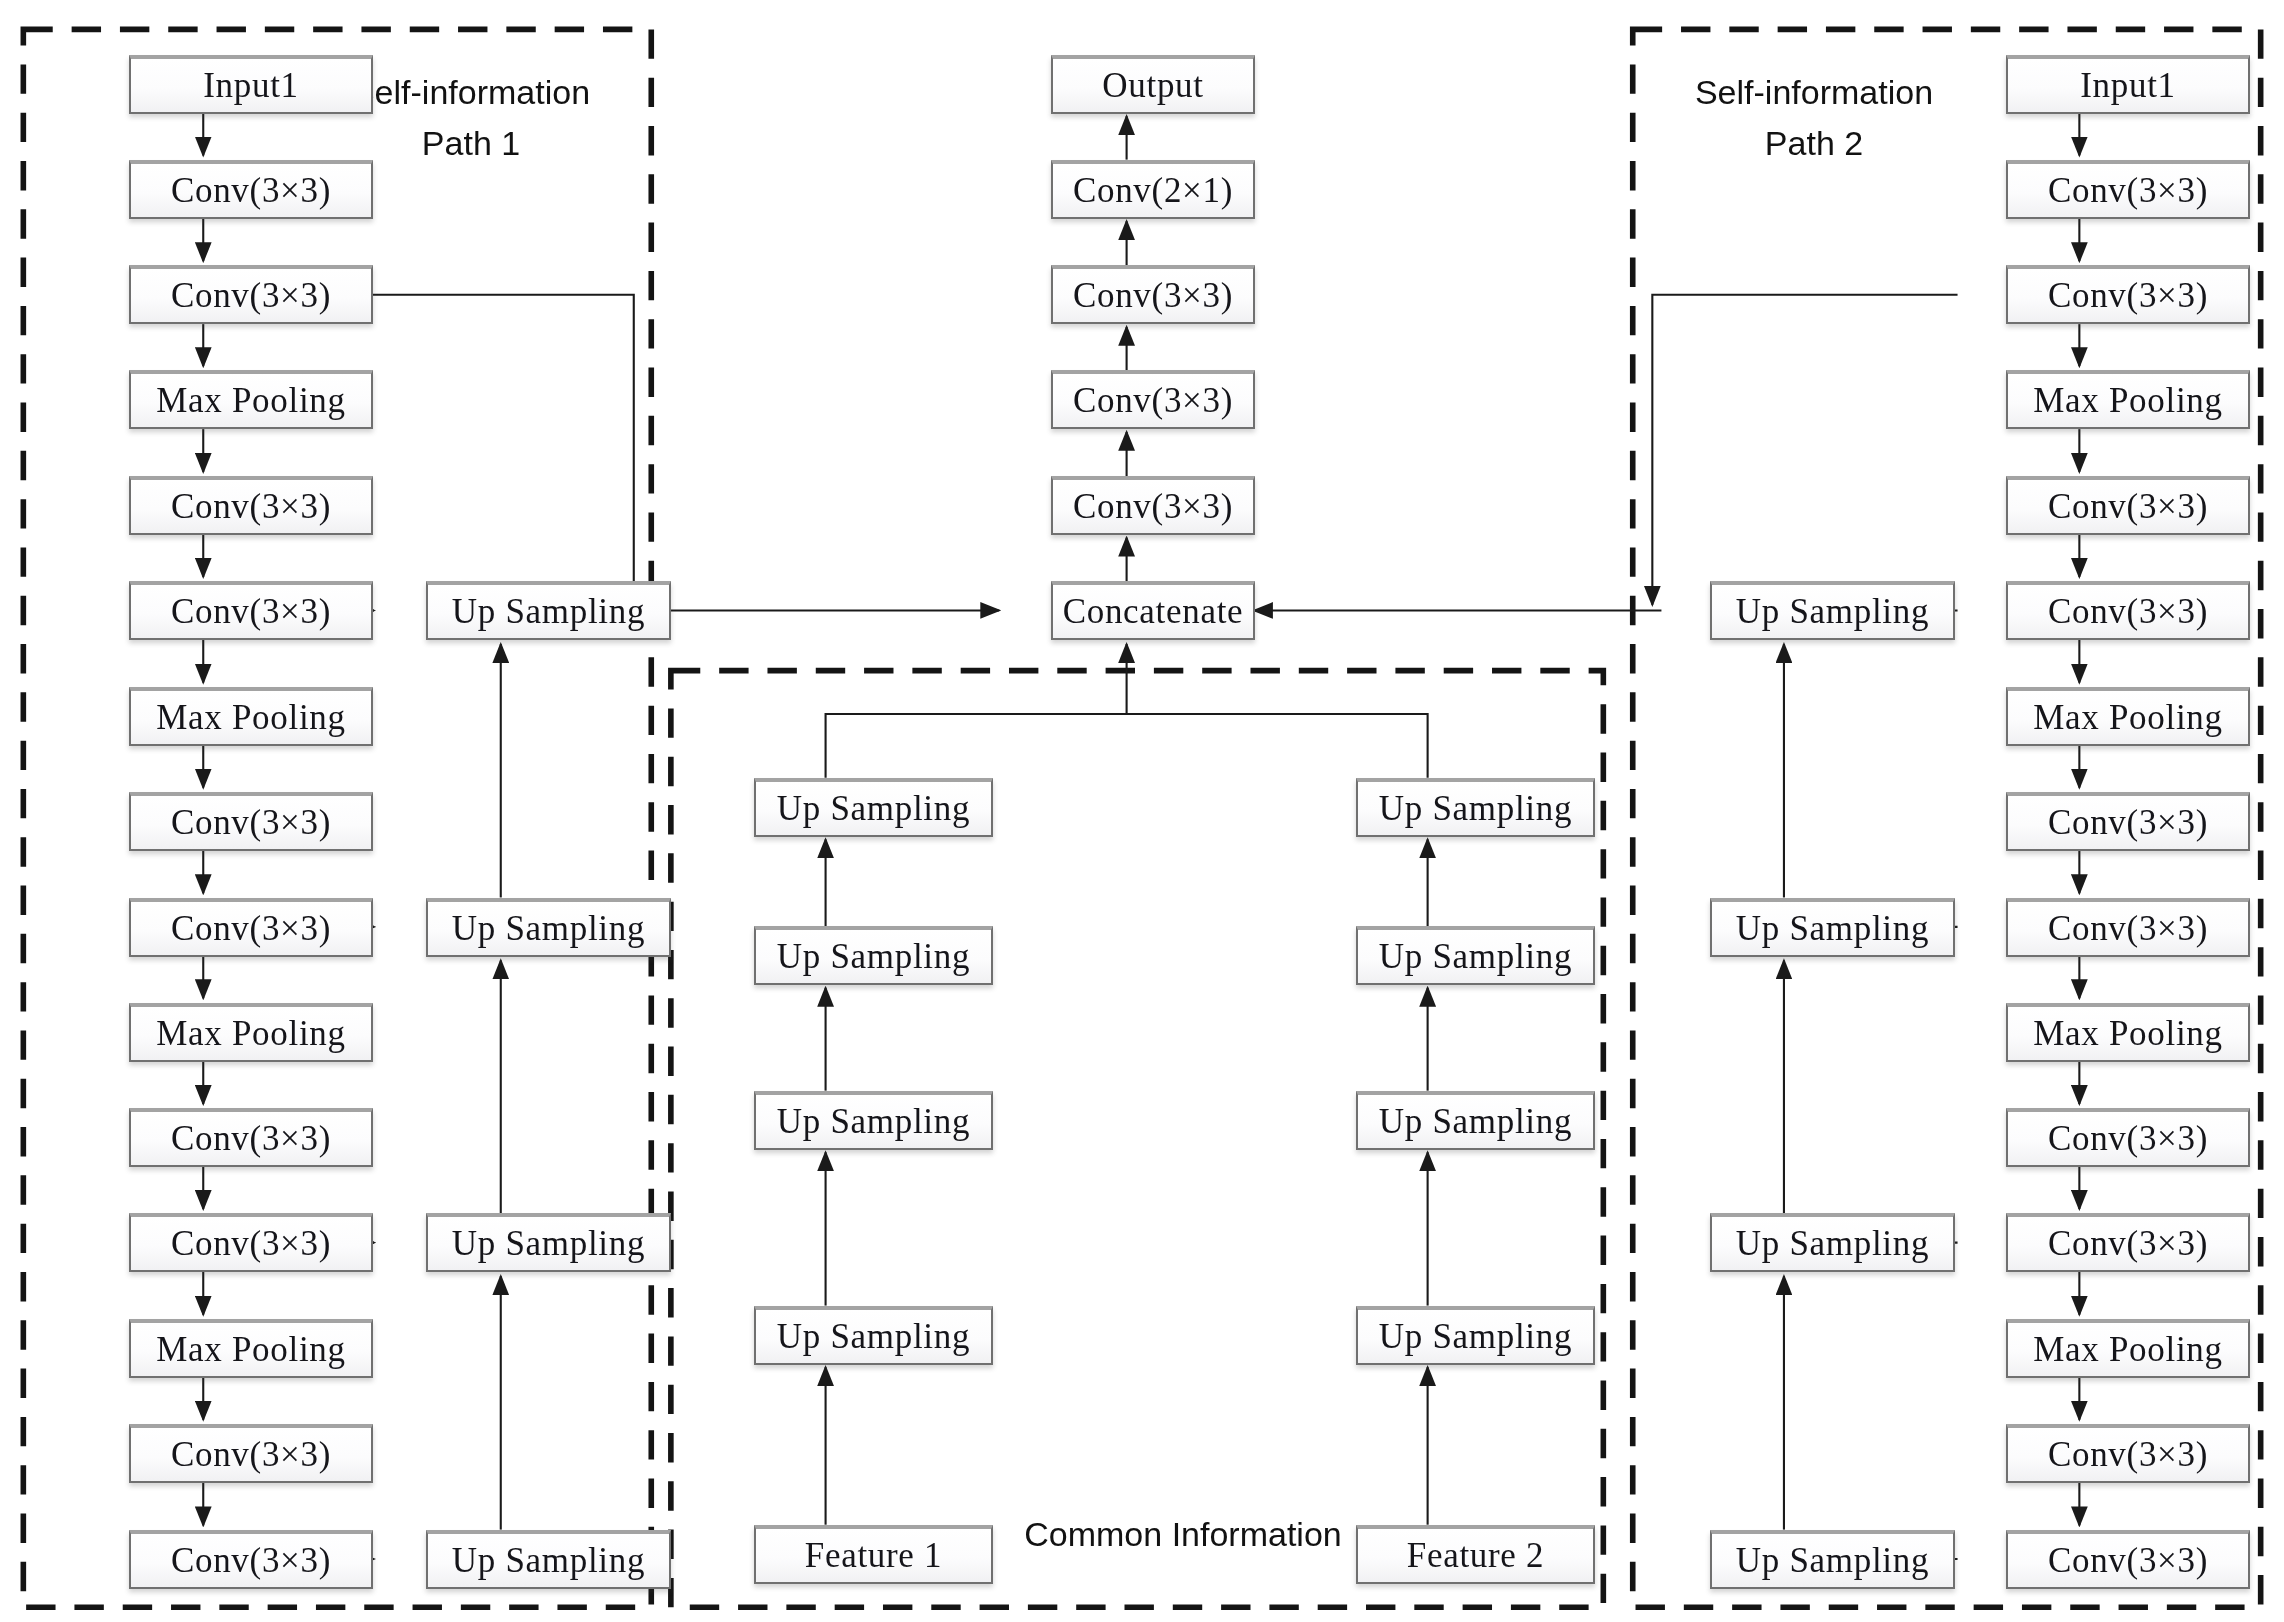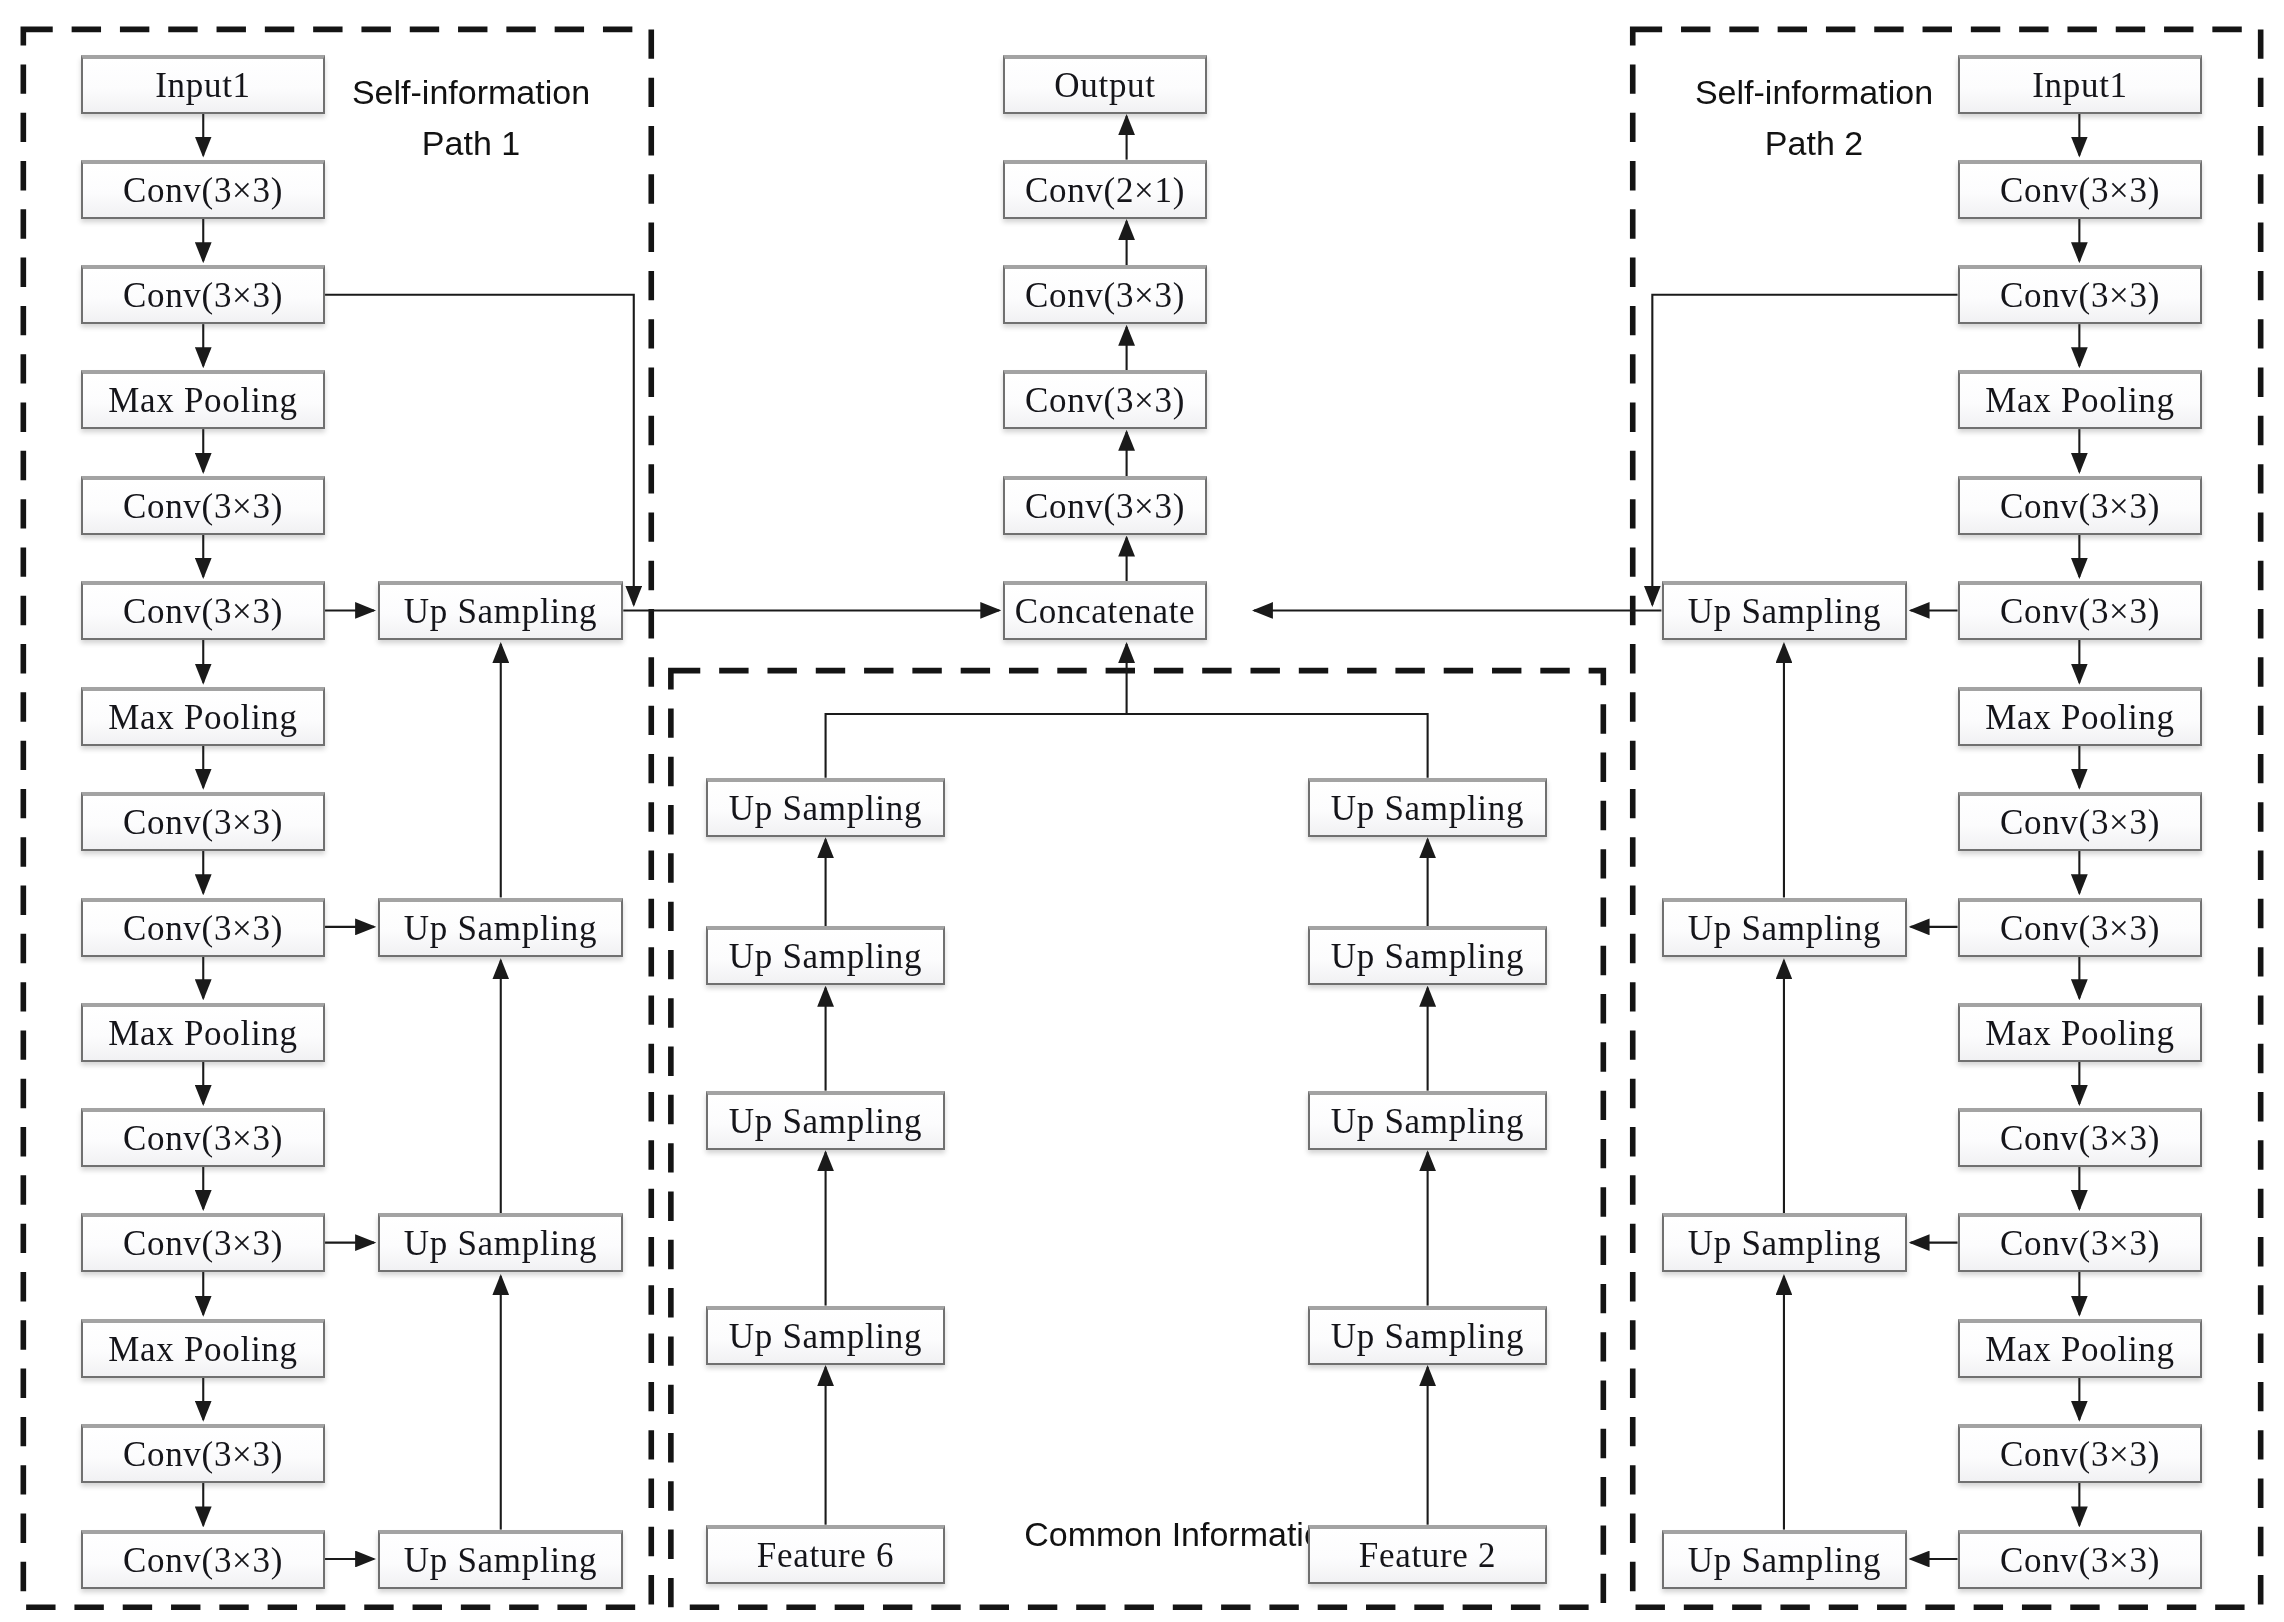--- a/index.html
+++ b/index.html
@@ -16,20 +16,21 @@
     height:59px;
     box-sizing:border-box;
     background:linear-gradient(180deg,#ffffff 0%,#fcfcfd 55%,#f1f1f3 100%);
     border:2.1px solid #707070;
     border-top:4.9px solid #a3a3a3;
     box-shadow:0 3.5px 4.9px rgba(60,60,60,0.22);
     display:flex;align-items:center;justify-content:center;
     font-size:35px;color:#15151a;
     white-space:nowrap;
     letter-spacing:0.7px;
+    margin-left:48px;
   }
   .col-lm{left:81px;width:244px;}
   .col-lu{left:378px;width:245px;}
   .col-cl{left:706px;width:239px;}
   .col-c {left:1003px;width:204px;}
   .col-cr{left:1308px;width:239px;}
   .col-ru{left:1662px;width:245px;}
   .col-rm{left:1958px;width:244px;}
   .pathtitle{
     position:absolute;
@@ -172,21 +173,21 @@
   <div class="node col-c" style="top:160px;">Conv(2×1)</div>
   <div class="node col-c" style="top:265px;">Conv(3×3)</div>
   <div class="node col-c" style="top:370px;">Conv(3×3)</div>
   <div class="node col-c" style="top:476px;">Conv(3×3)</div>
   <div class="node col-c" style="top:581px;">Concatenate</div>
 
   <div class="node col-cl" style="top:778px;">Up Sampling</div>
   <div class="node col-cl" style="top:926px;">Up Sampling</div>
   <div class="node col-cl" style="top:1091px;">Up Sampling</div>
   <div class="node col-cl" style="top:1306px;">Up Sampling</div>
-  <div class="node col-cl" style="top:1525px;">Feature 6</div>
+  <div class="node col-cl" style="top:1525px;">Feature 1</div>
 
   <div class="node col-cr" style="top:778px;">Up Sampling</div>
   <div class="node col-cr" style="top:926px;">Up Sampling</div>
   <div class="node col-cr" style="top:1091px;">Up Sampling</div>
   <div class="node col-cr" style="top:1306px;">Up Sampling</div>
   <div class="node col-cr" style="top:1525px;text-align:right;">Feature 2</div>
 
   <div class="node col-ru" style="top:581px;">Up Sampling</div>
   <div class="node col-ru" style="top:898px;">Up Sampling</div>
   <div class="node col-ru" style="top:1213px;">Up Sampling</div>

